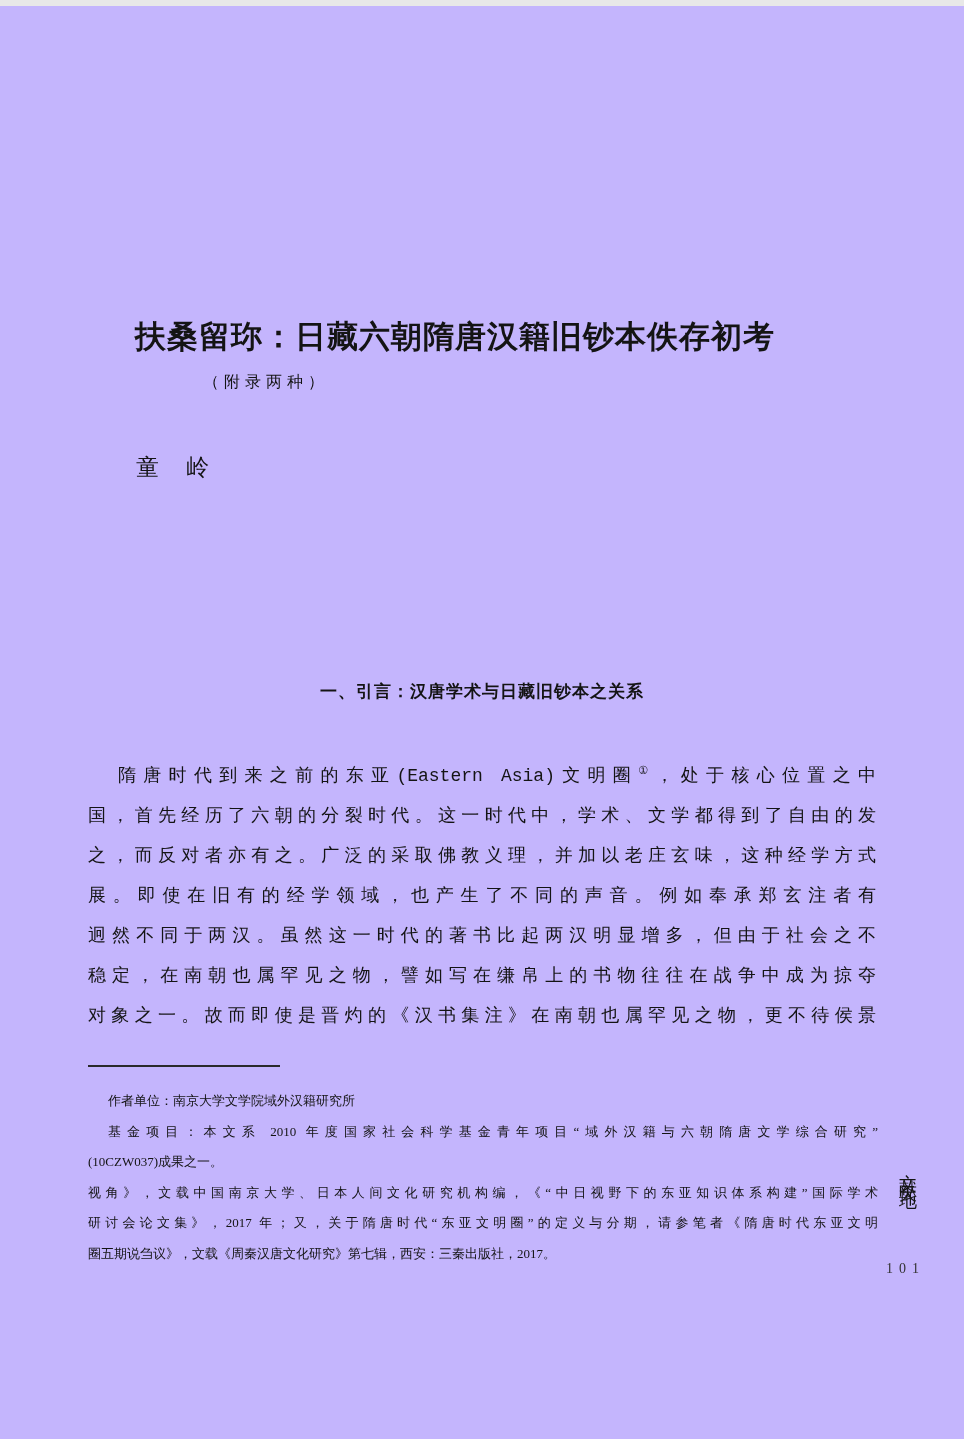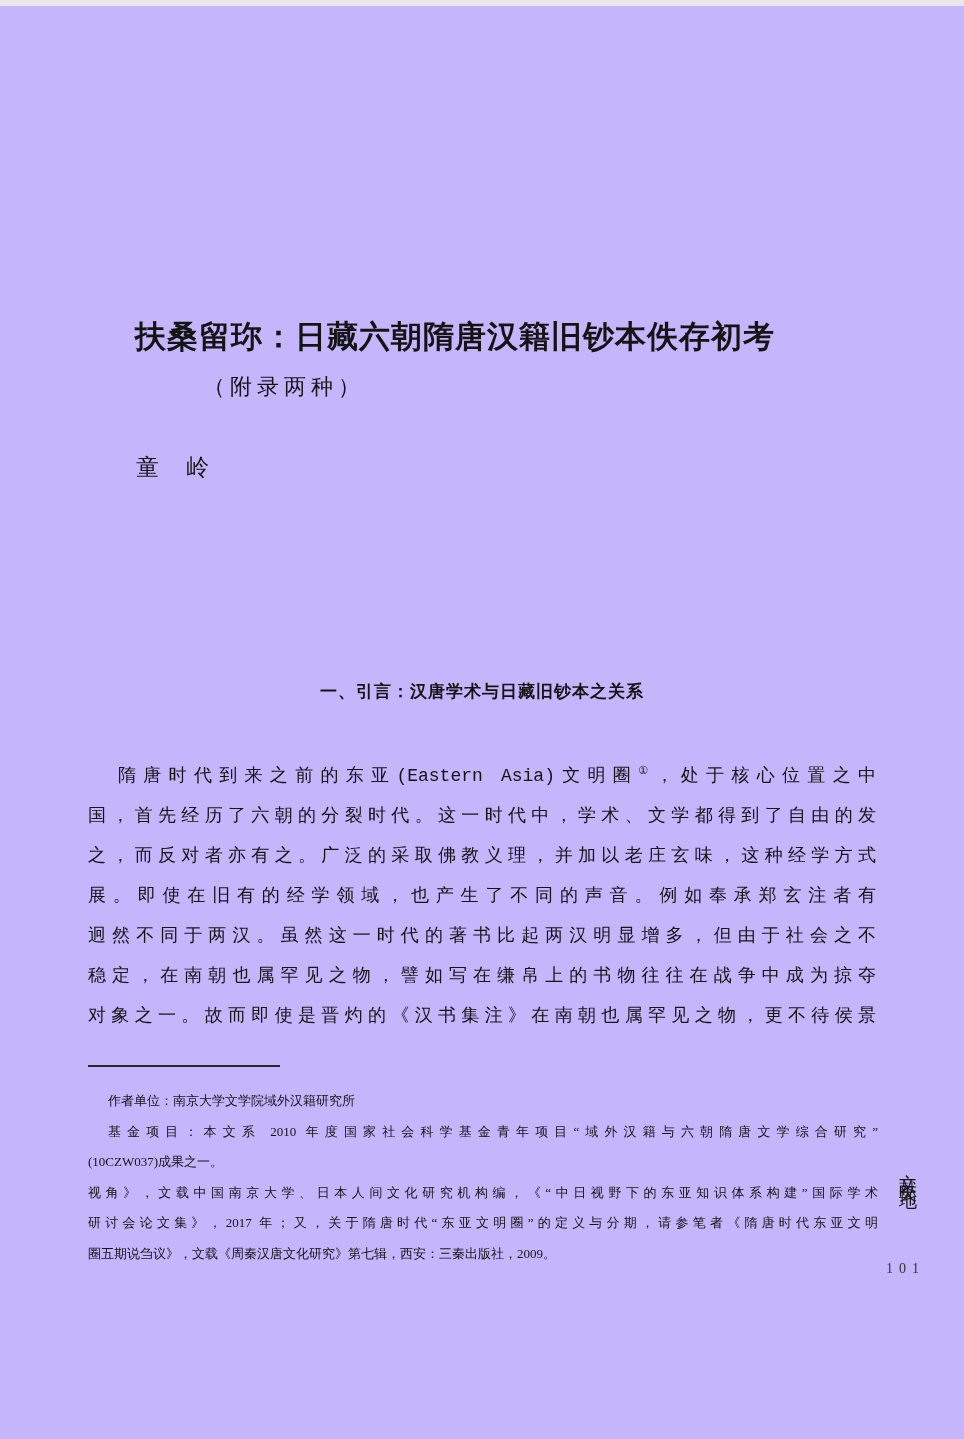--- a/index.html
+++ b/index.html
@@ -22,21 +22,21 @@
     font-size: 31px;
     font-weight: bold;
     letter-spacing: 1px;
     white-space: nowrap;
   }
 
   .article-subtitle {
     position: absolute;
     left: 203px;
     top: 366px;
-    font-size: 22px;
+    font-size: 16px;
     letter-spacing: 5px;
     white-space: nowrap;
   }
 
   .article-author {
     position: absolute;
     left: 136px;
     top: 446px;
     font-size: 23px;
     letter-spacing: 2px;
@@ -153,20 +153,20 @@
   </div>
 
   <div class="fn-rule"></div>
 
   <div class="footnotes">
     <div class="fn-line indent-lg">作者单位：南京大学文学院域外汉籍研究所</div>
     <div class="fn-line indent-lg full">基金项目：本文系 2010 年度国家社会科学基金青年项目“域外汉籍与六朝隋唐文学综合研究”</div>
     <div class="fn-line">(10CZW037)成果之一。</div>
     <div class="fn-line full">视角》，文载中国南京大学、日本人间文化研究机构编，《“中日视野下的东亚知识体系构建”国际学术</div>
     <div class="fn-line full">研讨会论文集》，2017 年；又，关于隋唐时代“东亚文明圈”的定义与分期，请参笔者《隋唐时代东亚文明</div>
-    <div class="fn-line">圈五期说刍议》，文载《周秦汉唐文化研究》第七辑，西安：三秦出版社，2009。</div>
+    <div class="fn-line">圈五期说刍议》，文载《周秦汉唐文化研究》第七辑，西安：三秦出版社，2017。</div>
   </div>
 
   <div class="side-label">文献天地</div>
 
   <div class="page-number">101</div>
 
 </div>
 
 </body></html>

